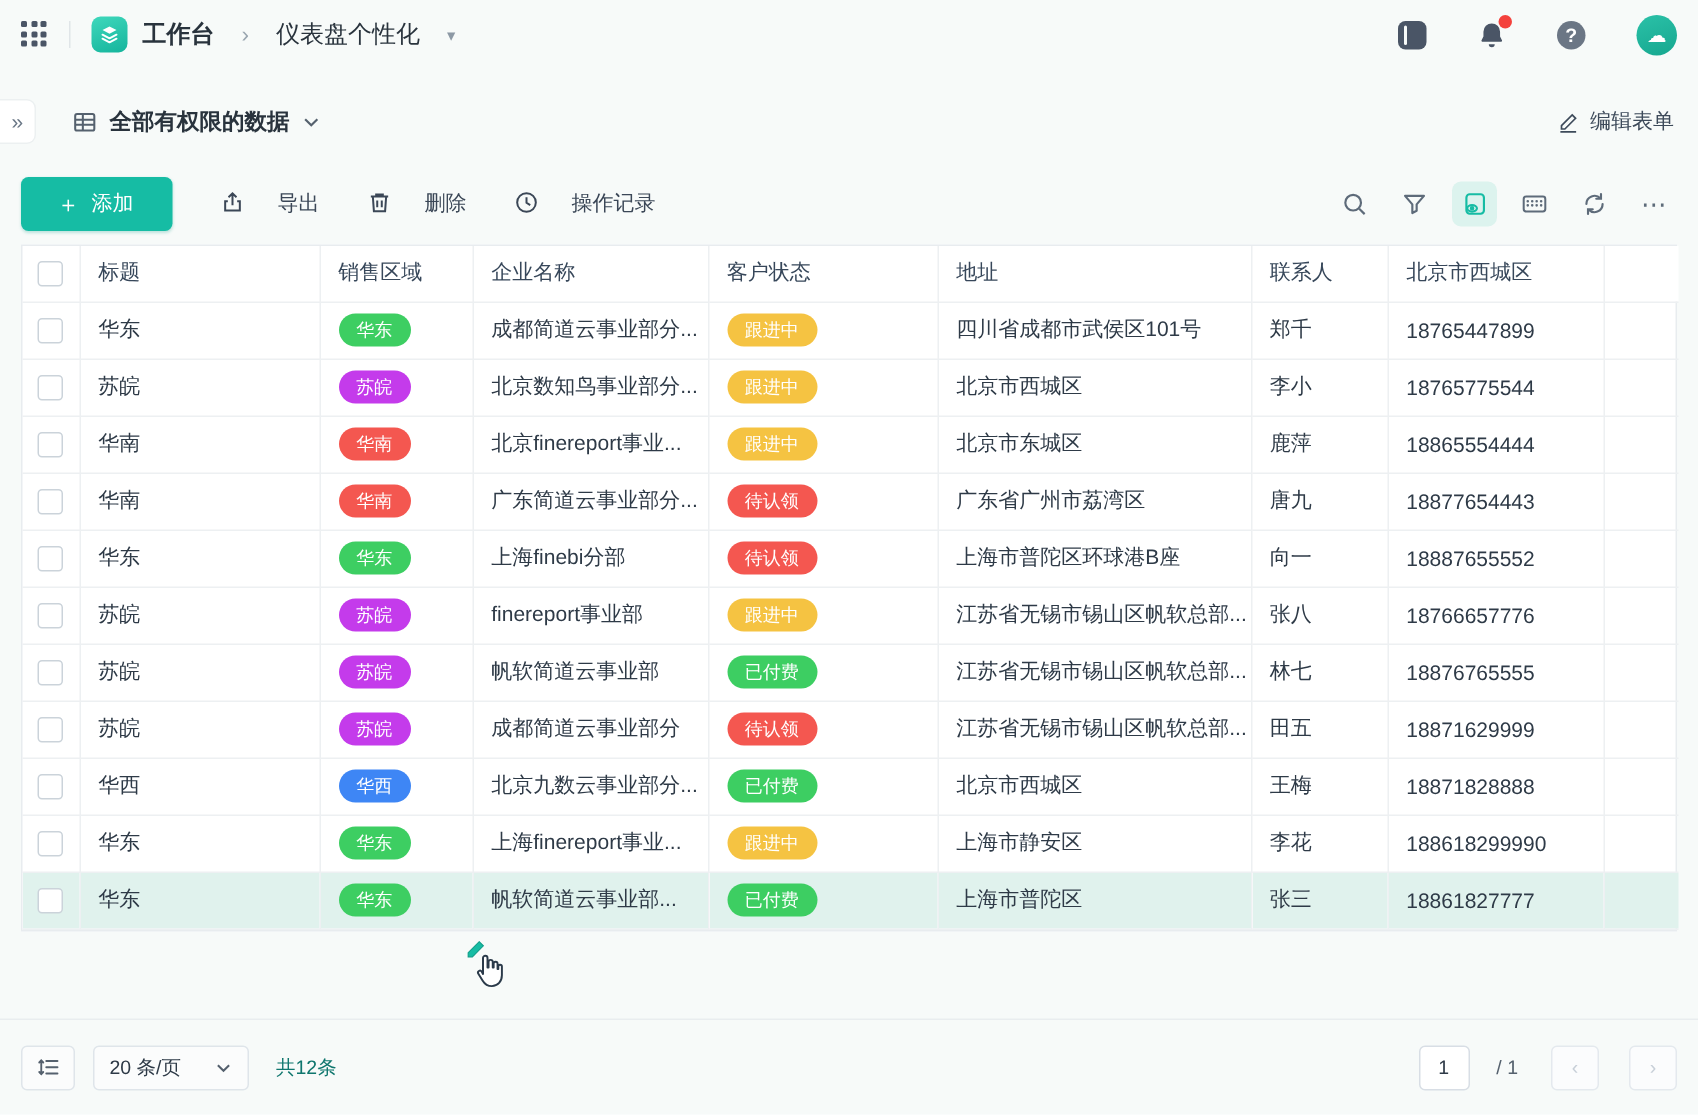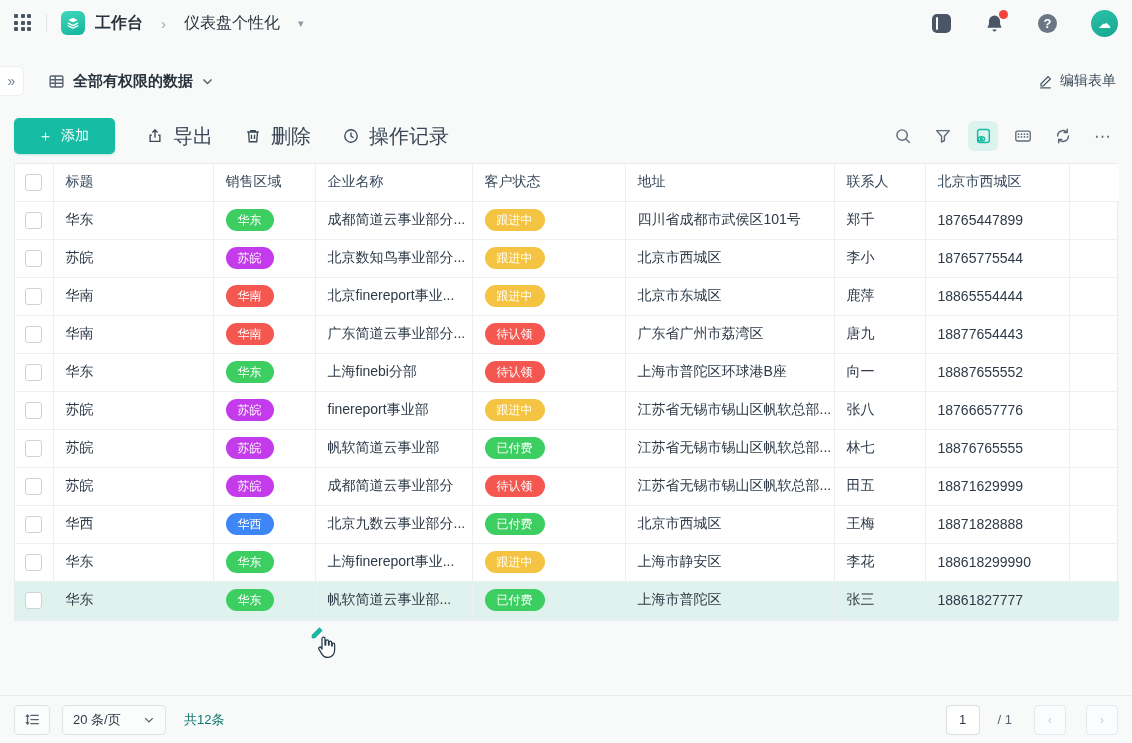--- a/index.html
+++ b/index.html
@@ -33,39 +33,39 @@
   .subheader{ margin-top:16px; height:38px; display:flex; align-items:center; padding-right:16px; }
   .expand-tab{ width:24px; height:30px; background:#FFFFFF; border:1px solid #ECF0F1; border-left:none; border-radius:0 6px 6px 0; display:flex; align-items:center; justify-content:center; color:#6B7887; font-size:14px; cursor:pointer; }
   .view-switch{ display:flex; align-items:center; gap:8px; margin-left:24px; cursor:pointer; }
   .view-title{ font-size:15px; font-weight:700; color:#29333D; }
   .subheader .spacer{ flex:1; }
   .edit-form{ display:flex; align-items:center; gap:7px; color:#3D4A5A; font-size:14px; cursor:pointer; }
   
   .toolbar{ margin-top:18px; height:36px; display:flex; align-items:center; padding:0 14px; }
   .btn-add{ height:36px; min-width:101px; padding:0 24px; border:none; border-radius:5px; background:var(--accent,#16BCA4); color:#fff; font-size:14px; display:flex; align-items:center; gap:8px; cursor:pointer; font-family:inherit; box-shadow:0 1px 2px rgba(20,160,140,.25); }
   .btn-add .plus{ font-size:15px; }
-  .tool-btn{ display:flex; align-items:center; gap:10px; background:none; border:none; color:#3B4757; font-size:20px; margin-left:32px; cursor:pointer; font-family:inherit; }
+  .tool-btn{ display:flex; align-items:flex-start; gap:22px; background:none; border:none; color:#3B4757; font-size:14px; margin-left:32px; cursor:pointer; font-family:inherit; }
   .toolbar .spacer{ flex:1; }
   .icon-btns{ display:flex; align-items:center; gap:10px; }
   .icon-btn{ width:30px; height:30px; border:none; background:none; border-radius:6px; display:flex; align-items:center; justify-content:center; color:#5E6B7A; cursor:pointer; }
   .icon-btn.active{ background:var(--accent-light,#DCF3EE); color:var(--accent,#16BCA4); }
   .icon-btn .dots{ font-size:17px; letter-spacing:1px; color:#5E6B7A; }
   
   .table-wrap{ margin:9px 14px 0 14px; background:#fff; border:1px solid #E8ECEF; }
   table{ border-collapse:collapse; table-layout:fixed; width:1104px; }
   th,td{ border-right:1px solid #EDF0F2; border-bottom:1px solid #EDF0F2; padding:0 12px; font-size:14px; text-align:left; white-space:nowrap; overflow:hidden; }
   th:last-child, td:last-child{ border-right:none; }
   thead th{ height:37px; color:#37475A; font-weight:400; background:#fff; }
   tbody td{ height:38px; color:#2E3A47; }
   tr.row-highlight td{ background:var(--row-highlight,#E0F2ED); }
   .cb{ width:17px; height:17px; border:1.5px solid #CBD3DA; border-radius:3px; background:#fff; margin:0 auto; cursor:pointer; }
   td.cb-cell, th.cb-cell{ padding:0 10px; }
   .pill{ display:inline-block; padding:3px 12px; border-radius:11px; color:#fff; font-size:12px; line-height:16px; max-width:100%; }
   
-  .footer{ position:absolute; left:0; right:0; bottom:0; height:48px; border-top:1px solid #E9EDEF; display:flex; align-items:center; padding:16px 14px; gap:12px; background:#F7FAF9; }
+  .footer{ position:absolute; left:0; right:0; bottom:0; height:64px; border-top:1px solid #E9EDEF; display:flex; align-items:center; padding:16px 14px; gap:12px; background:#F7FAF9; }
   .rowheight-btn{ width:36px; height:30px; border:1px solid #DFE5EA; border-radius:4px; background:#FBFCFC; display:flex; align-items:center; justify-content:center; color:#55616E; cursor:pointer; }
   .pagesize-select{ height:30px; min-width:104px; border:1px solid #DFE5EA; border-radius:4px; background:#FBFCFC; display:flex; align-items:center; justify-content:space-between; padding:0 10px; font-size:13px; color:#2E3A47; gap:14px; cursor:pointer; }
   .total-label{ font-size:13px; color:#0f766e; margin-left:6px; }
   .footer .spacer{ flex:1; }
   .page-input{ width:34px; height:30px; border:1px solid #D8DEE5; border-radius:4px; background:#fff; text-align:center; font-size:13px; color:#2E3A47; font-family:inherit; }
   .page-total{ font-size:13px; color:#55616E; margin:0 10px 0 6px; }
   .pg-btn{ width:32px; height:30px; border:1px solid #E4E9EE; border-radius:4px; background:#FBFCFD; color:#C7CFD8; display:flex; align-items:center; justify-content:center; font-size:13px; cursor:pointer; }
   .pg-btn + .pg-btn{ margin-left:8px; }
   
   .cursor-overlay{ position:absolute; left:308px; top:626px; width:40px; height:40px; pointer-events:none; z-index:5; }

